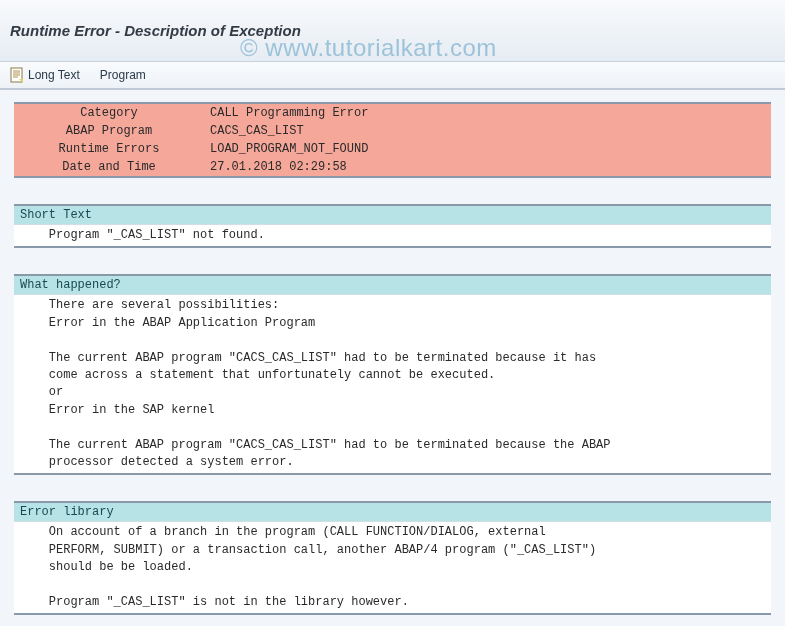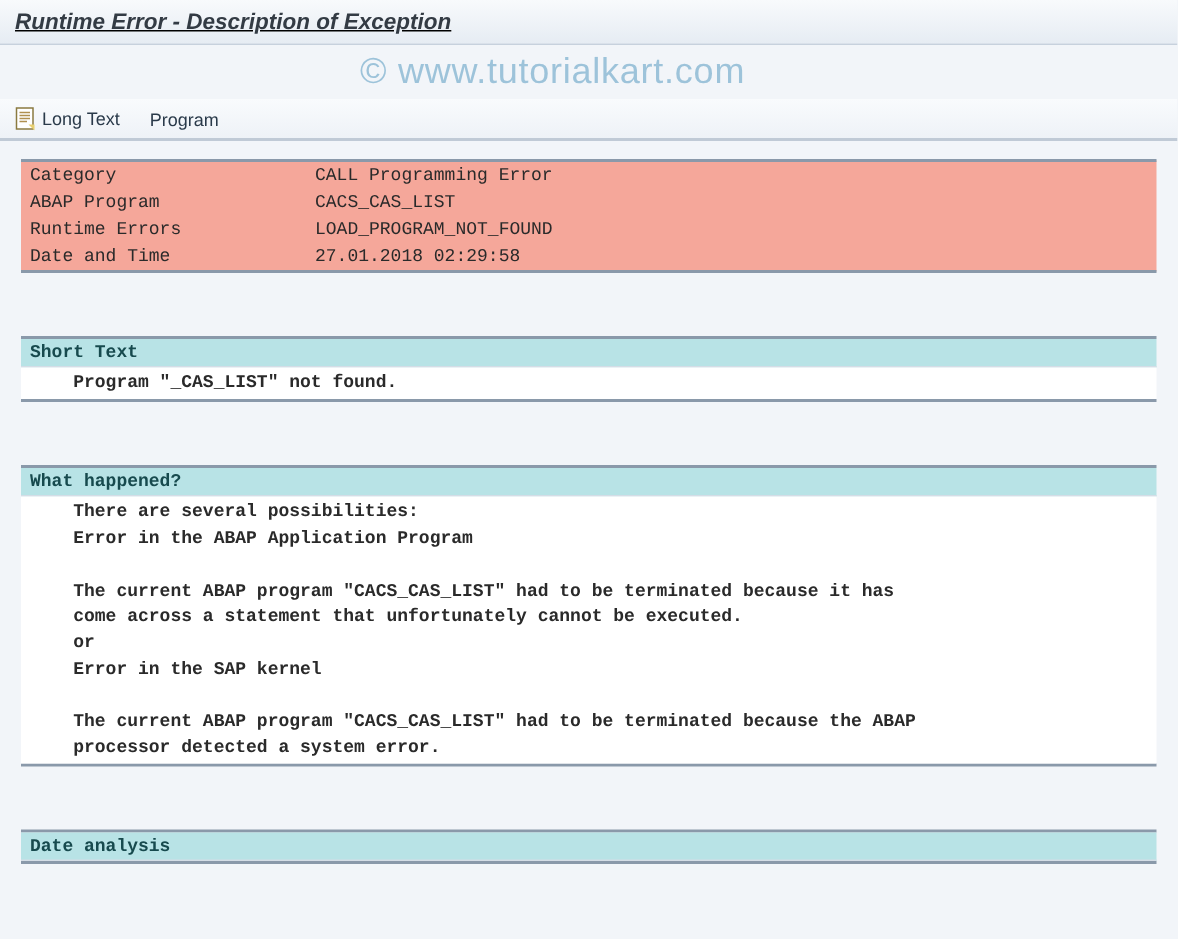--- a/index.html
+++ b/index.html
@@ -8,38 +8,36 @@
       font-size: 12px;
       background: #f2f5f9;
       width: 785px;
       height: 626px;
       overflow: hidden;
       position: relative;
     }
     .header {
       background: linear-gradient(to bottom, #f8fafc 0%, #e6ecf3 100%);
       border-bottom: 1px solid #c7d1dd;
-      padding: 6px 10px;
-      text-decoration: underline;
+      padding: 22px 10px;
     }
     .header h1 {
       font-size: 15px;
       font-style: italic;
       font-weight: bold;
       color: #333b44;
     }
     .toolbar {
       background: linear-gradient(to bottom, #f9fbfd 0%, #eef2f7 100%);
       border-bottom: 2px solid #c0cad6;
       padding: 5px 10px;
       display: flex;
-      align-items: flex-end;
+      align-items: center;
       gap: 20px;
       height: 28px;
-      margin-top: 36px;
     }
     .toolbar-item {
       display: flex;
       align-items: center;
       gap: 4px;
       color: #2a3a4a;
       cursor: pointer;
       font-size: 12px;
     }
     .doc-icon {
@@ -61,26 +59,25 @@
       border-top: 2px solid #8a99aa;
       border-bottom: 2px solid #8a99aa;
     }
     .info-table tr {
       background: #f5a79a;
     }
     .info-table td {
       padding: 2px 6px;
       color: #2a2a2a;
     }
-    .info-table td:first-child { width: 190px; }
+    .info-table td:first-child { width: 190px; text-align: center; }
     .section {
-      margin-top: 42px;
+      margin-top: 26px;
       border-top: 2px solid #8a99aa;
       border-bottom: 2px solid #8a99aa;
-      font-weight: bold;
     }
     .section-header {
       background: #b8e3e6;
       font-family: "Courier New", monospace;
       font-size: 12px;
       padding: 2px 6px;
       color: #174a4e;
       border-bottom: 1px solid #d4dde6;
     }
     .section-body {
@@ -167,16 +164,21 @@
     The current ABAP program "CACS_CAS_LIST" had to be terminated because it has
     come across a statement that unfortunately cannot be executed.
     or
     Error in the SAP kernel
 
     The current ABAP program "CACS_CAS_LIST" had to be terminated because the ABAP
     processor detected a system error.</div>
   </div>
 
   <div class="section">
-    <div class="section-header">Date analysis</div>
+    <div class="section-header">Error library</div>
+    <div class="section-body">    On account of a branch in the program (CALL FUNCTION/DIALOG, external
+    PERFORM, SUBMIT) or a transaction call, another ABAP/4 program ("_CAS_LIST")
+    should be be loaded.
+
+    Program "_CAS_LIST" is not in the library however.</div>
   </div>
 
 </div>
 
 </body></html>

